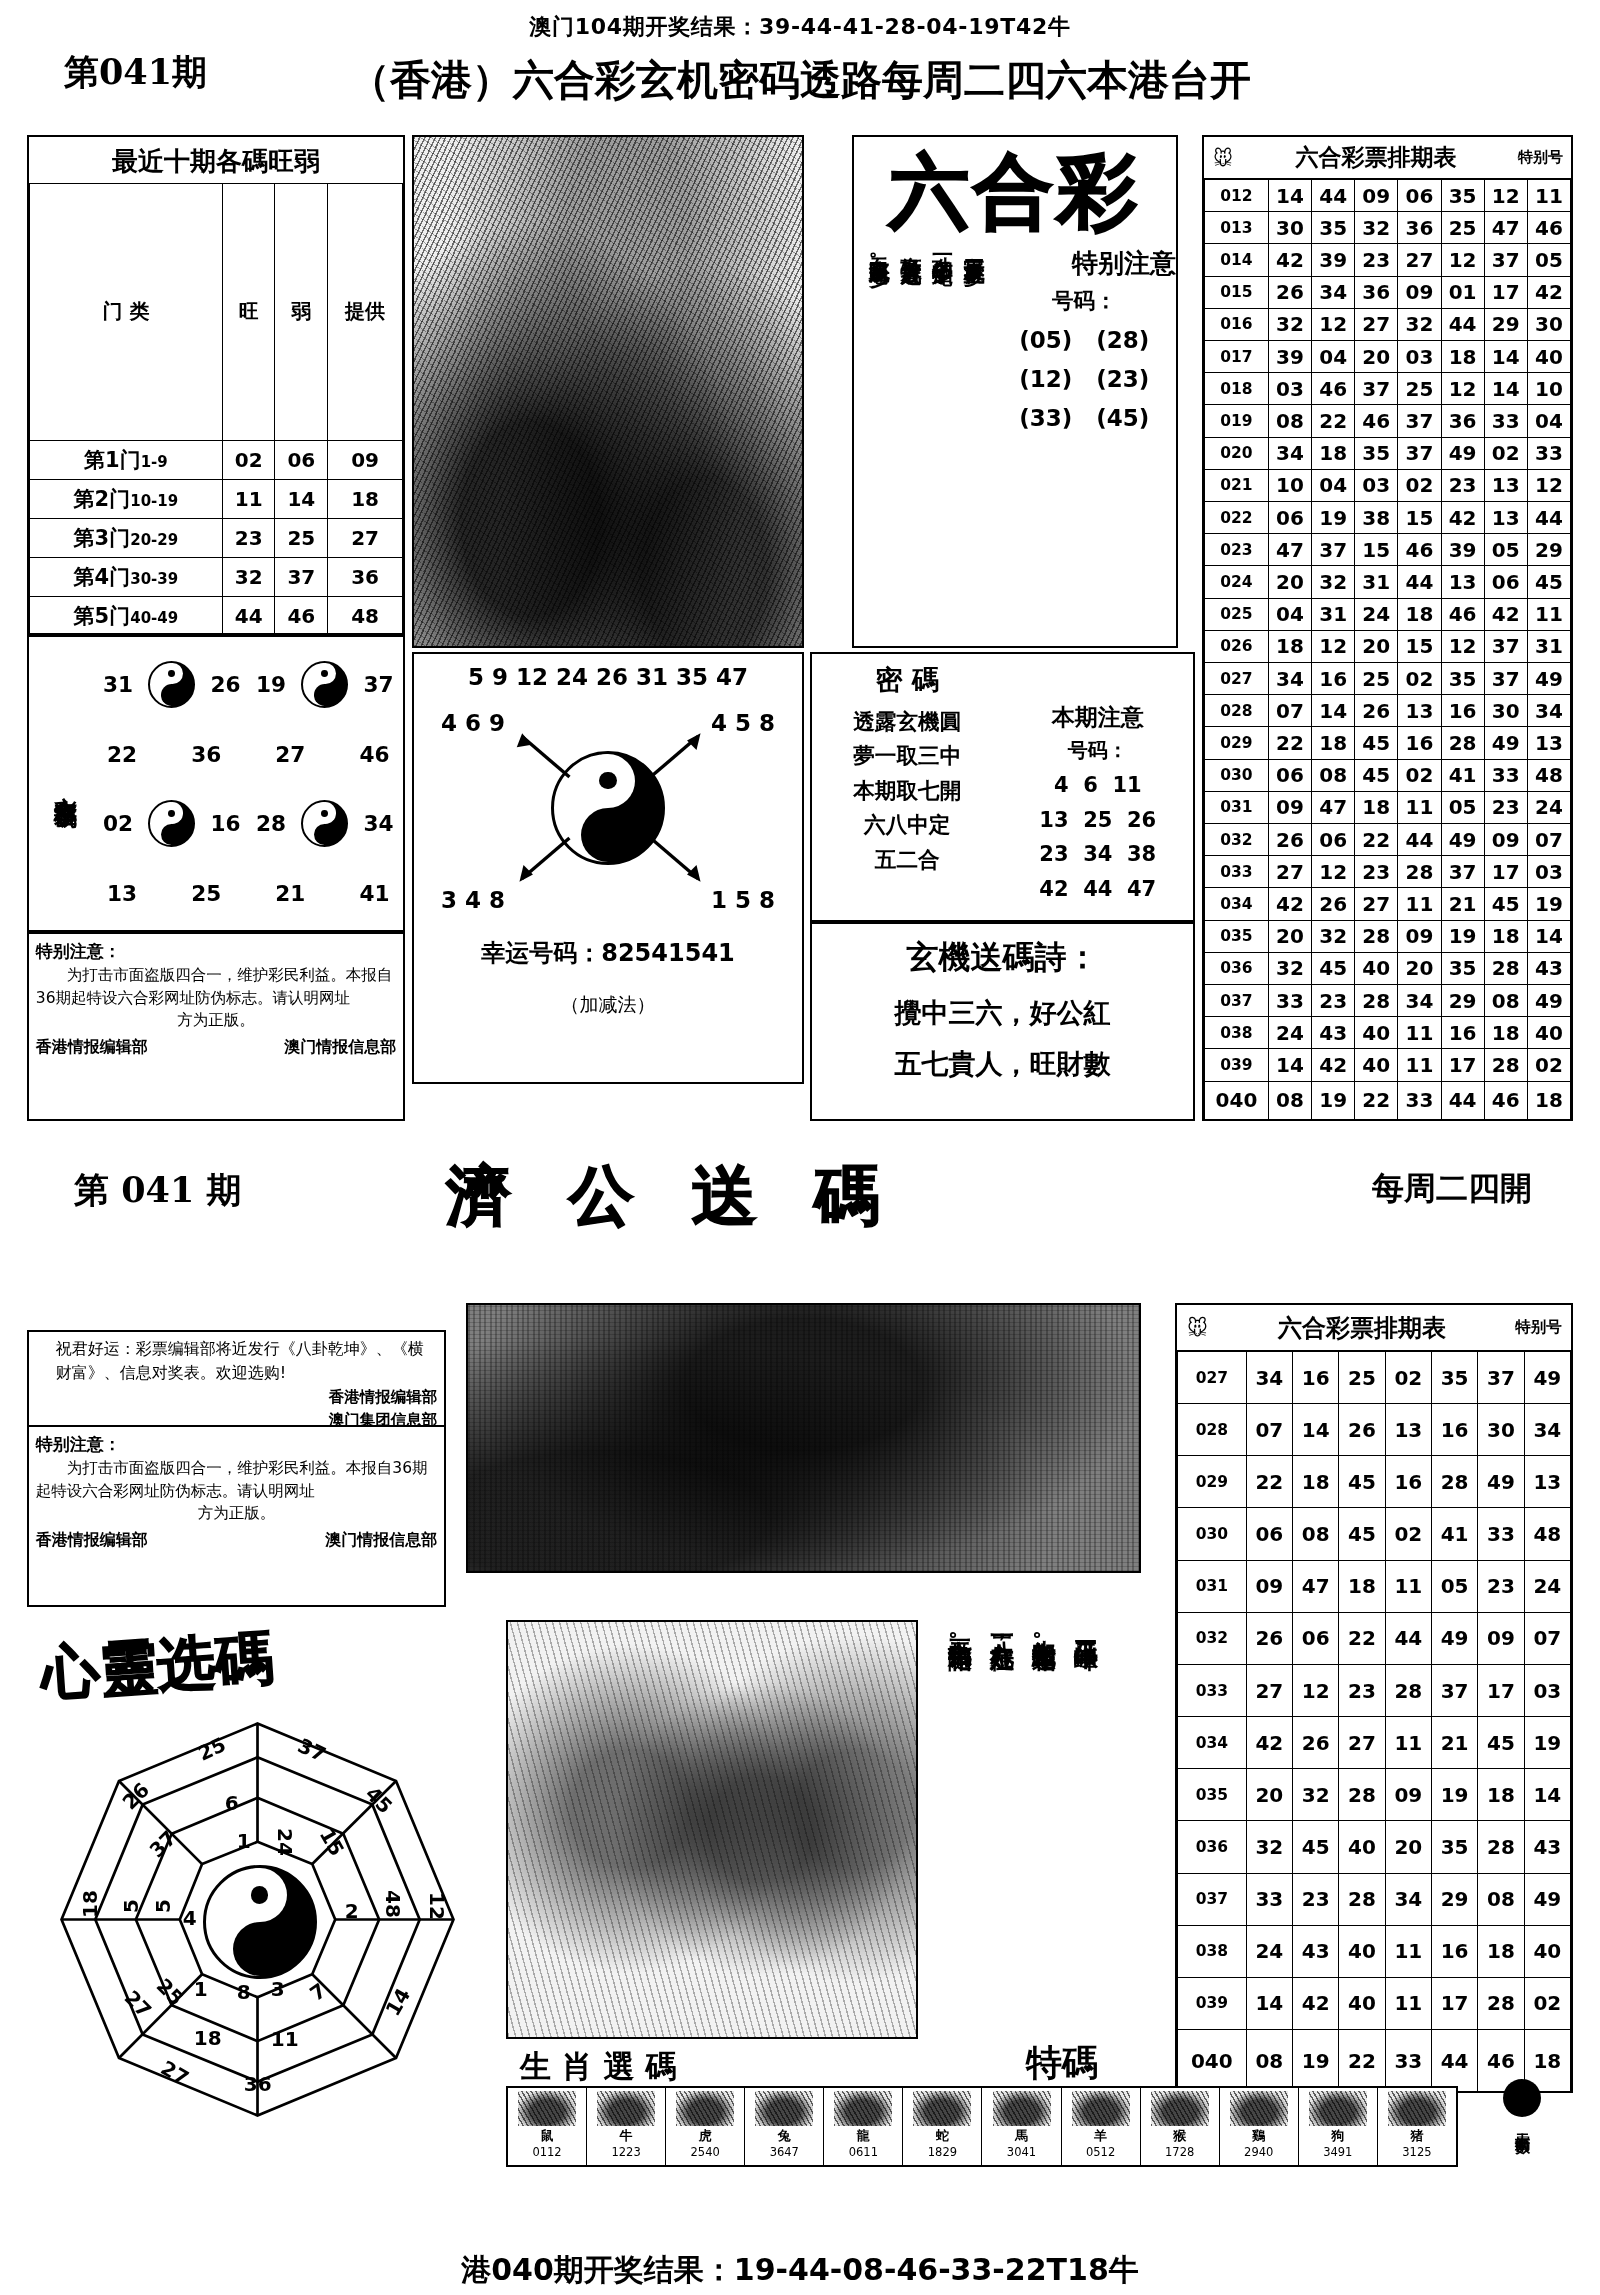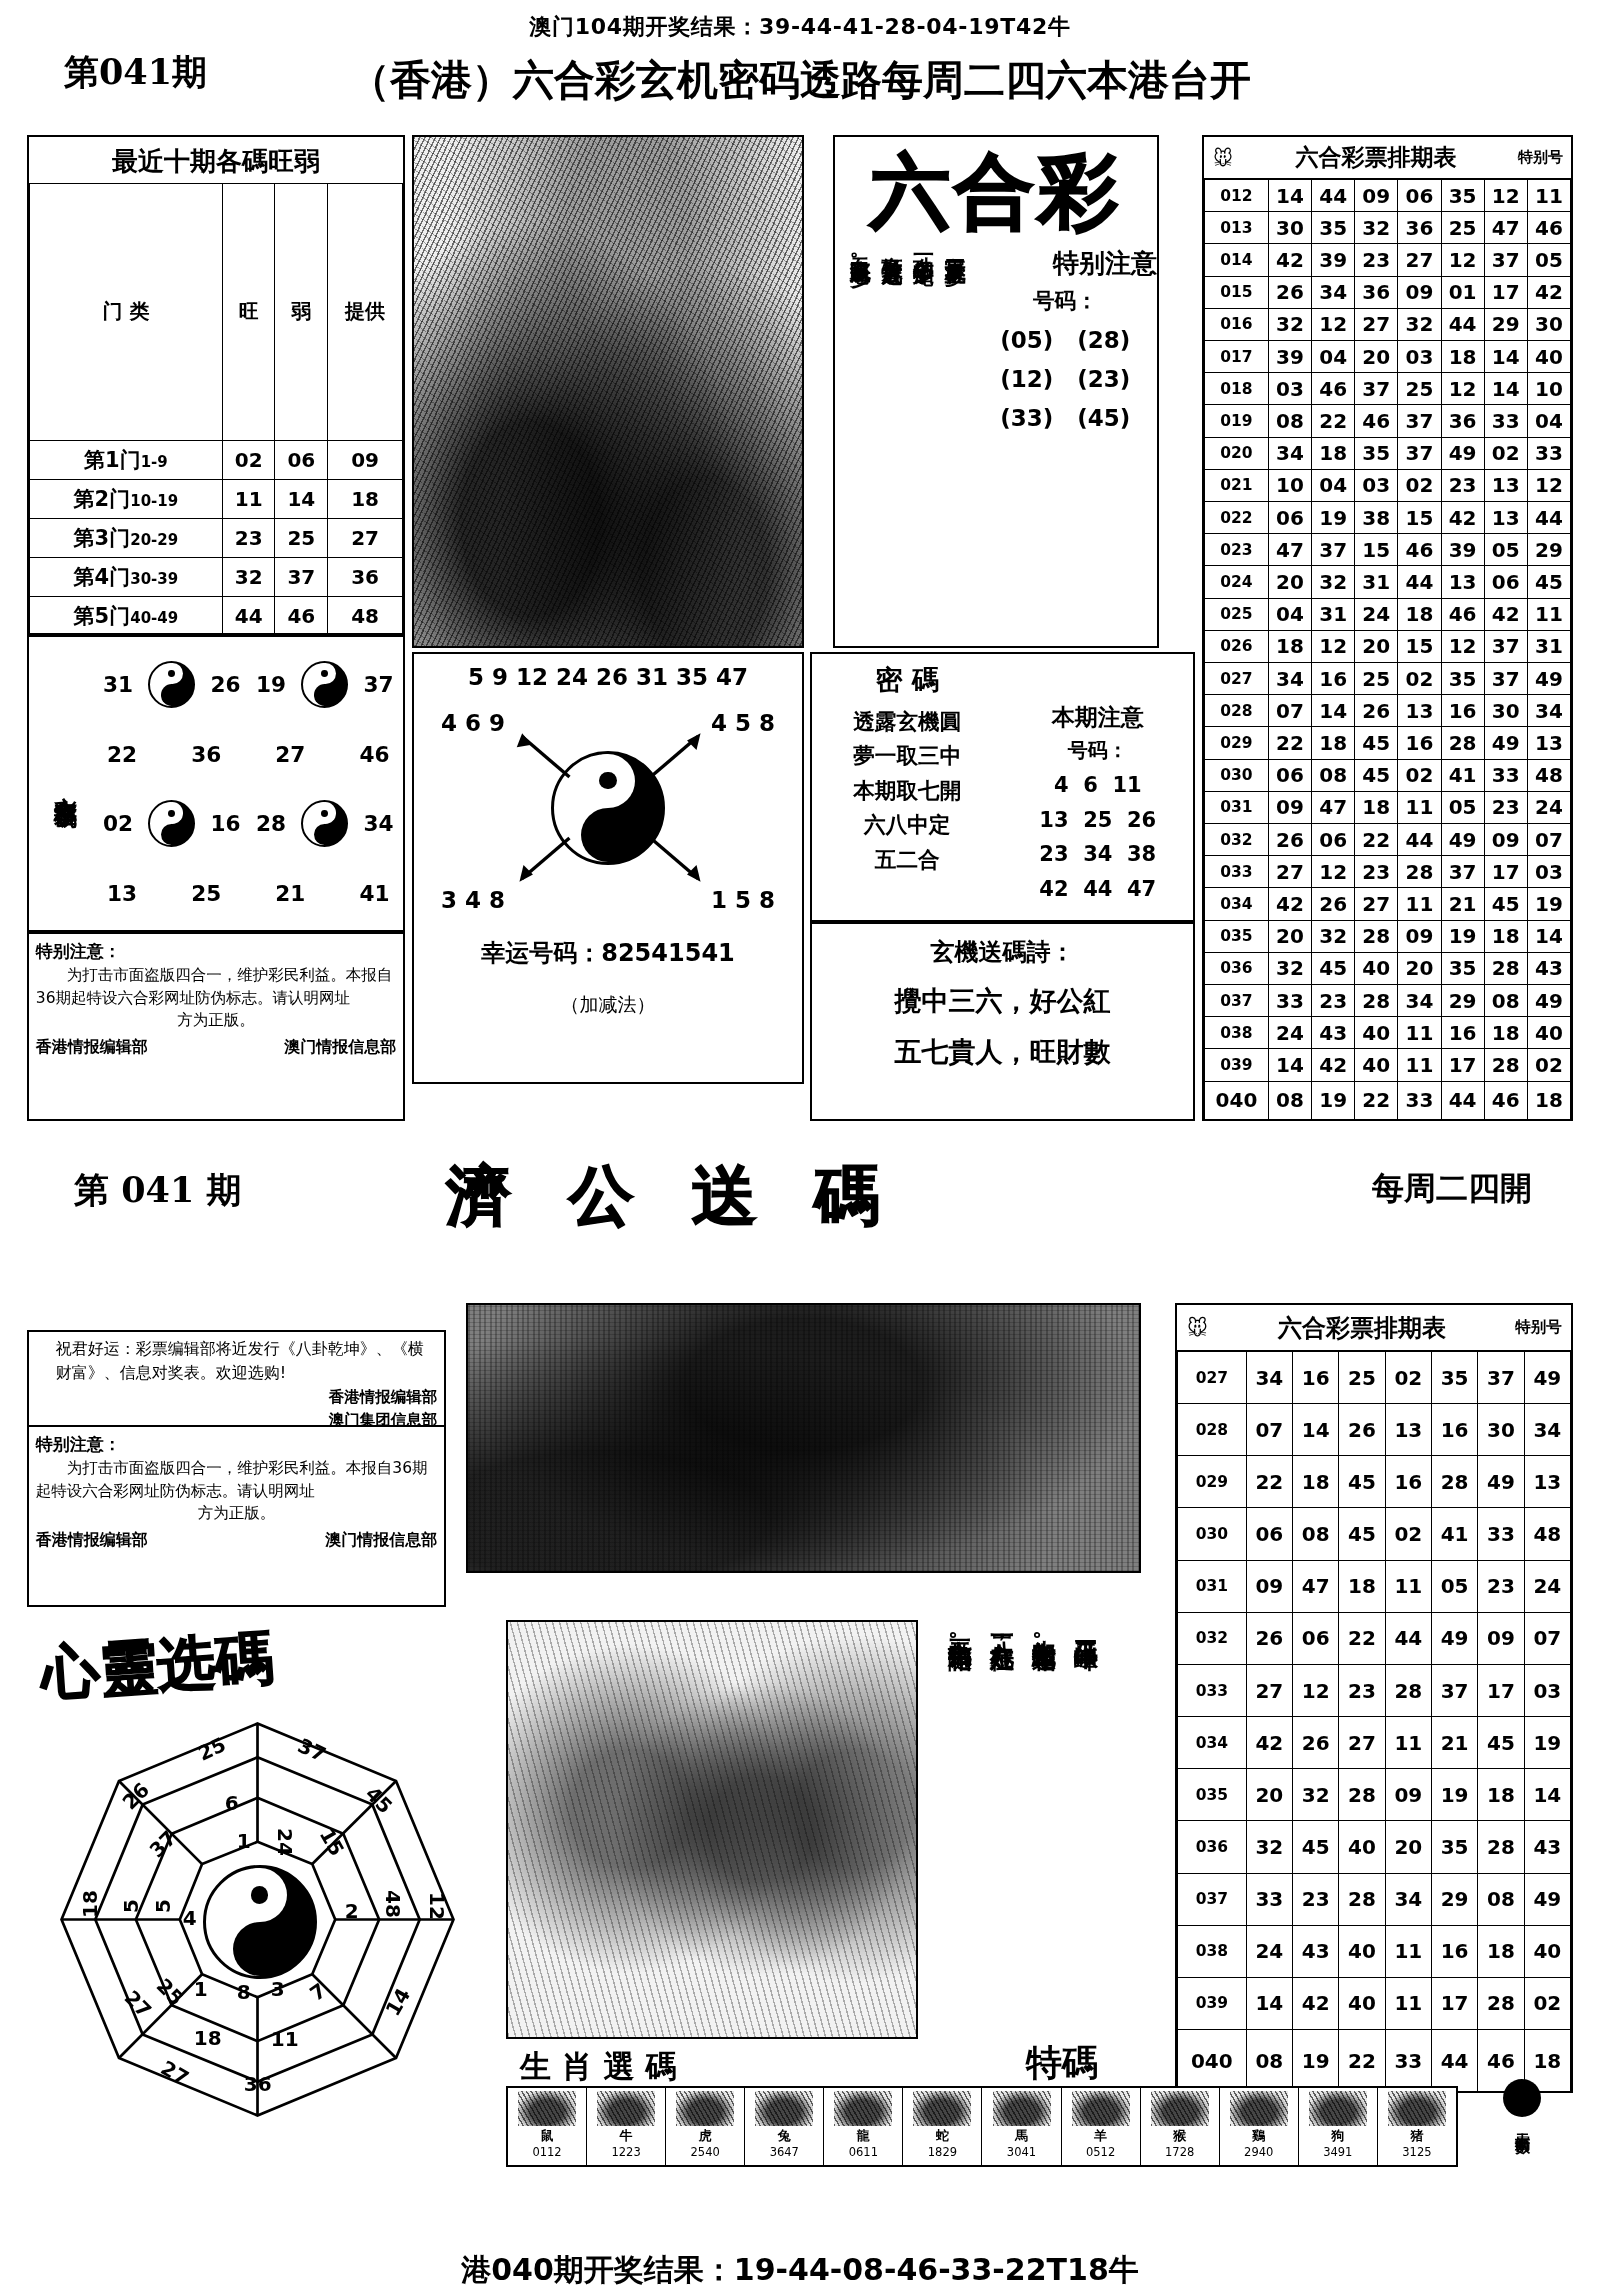--- a/index.html
+++ b/index.html
@@ -247,21 +247,21 @@
       <div class="ar" style="right:27px;top:13.5px;">4 5 8</div>
       <div class="ar" style="left:27px;bottom:6.8px;">3 4 8</div>
       <div class="ar" style="right:27px;bottom:6.8px;">1 5 8</div>
     </div>
     <div style="text-align:center;font-size:24px;font-weight:bold;margin-top:17.6px;">
       <span>幸运号码：</span><span>82541541</span>
     </div>
     <div style="text-align:center;font-size:19px;margin-top:23px;">（加减法）</div>
   </div>
 
-  <div class="box" style="left:833px;top:135px;width:326px;height:513px;">
+  <div class="box" style="left:852px;top:135px;width:326px;height:513px;">
     <div class="logo" style="text-align:center;padding-top:13.5px;">
       <div class="logo-main">六合彩</div>
     </div>
     <div style="display:flex;justify-content:flex-start;padding:9.5px 0 0 12px;gap:5.4px;height:203px;">
       <div class="vtext">白云流水是老乡。</div>
       <div class="vtext">身轻百炼方成道</div>
       <div class="vtext">功名一字酒中蛇</div>
       <div class="vtext">富贵三更枕上梦</div>
       <div style="flex:1;text-align:center;">
         <div class="sec-title" style="font-size:26px;margin-top:6px;text-align:right;">特别注意</div>
@@ -292,21 +292,21 @@
       <div style="font-size:21px;font-weight:bold;line-height:1.65;">
         <div><span>4</span>&nbsp; <span>6</span>&nbsp; <span>11</span></div>
         <div><span>13</span>&nbsp; <span>25</span>&nbsp; <span>26</span></div>
         <div><span>23</span>&nbsp; <span>34</span>&nbsp; <span>38</span></div>
         <div><span>42</span>&nbsp; <span>44</span>&nbsp; <span>47</span></div>
       </div>
     </div>
   </div>
 
   <div class="box" style="left:810px;top:922px;width:385px;height:199px;text-align:center;">
-    <div style="font-size:24px;font-weight:bold;padding-top:12px;font-family:'DejaVu Serif',serif;">玄機送碼詩：</div>
+    <div style="font-size:32px;font-weight:bold;padding-top:12px;font-family:'DejaVu Serif',serif;">玄機送碼詩：</div>
     <div style="font-size:27px;font-weight:bold;line-height:1.9;margin-top:6.8px;font-family:'DejaVu Serif',serif;">
       <div>攪中三六，好公紅</div>
       <div>五七貴人，旺財數</div>
     </div>
   </div>
 
   <div class="box" style="left:1202px;top:135px;width:371px;height:986px;">
     <div style="display:flex;border-bottom:1.4px solid #000;height:41px;align-items:center;">
       <div style="width:38px;text-align:center;font-size:19px;">🐭</div>
       <div style="flex:1;text-align:center;font-size:23px;font-weight:bold;">六合彩票排期表</div>

